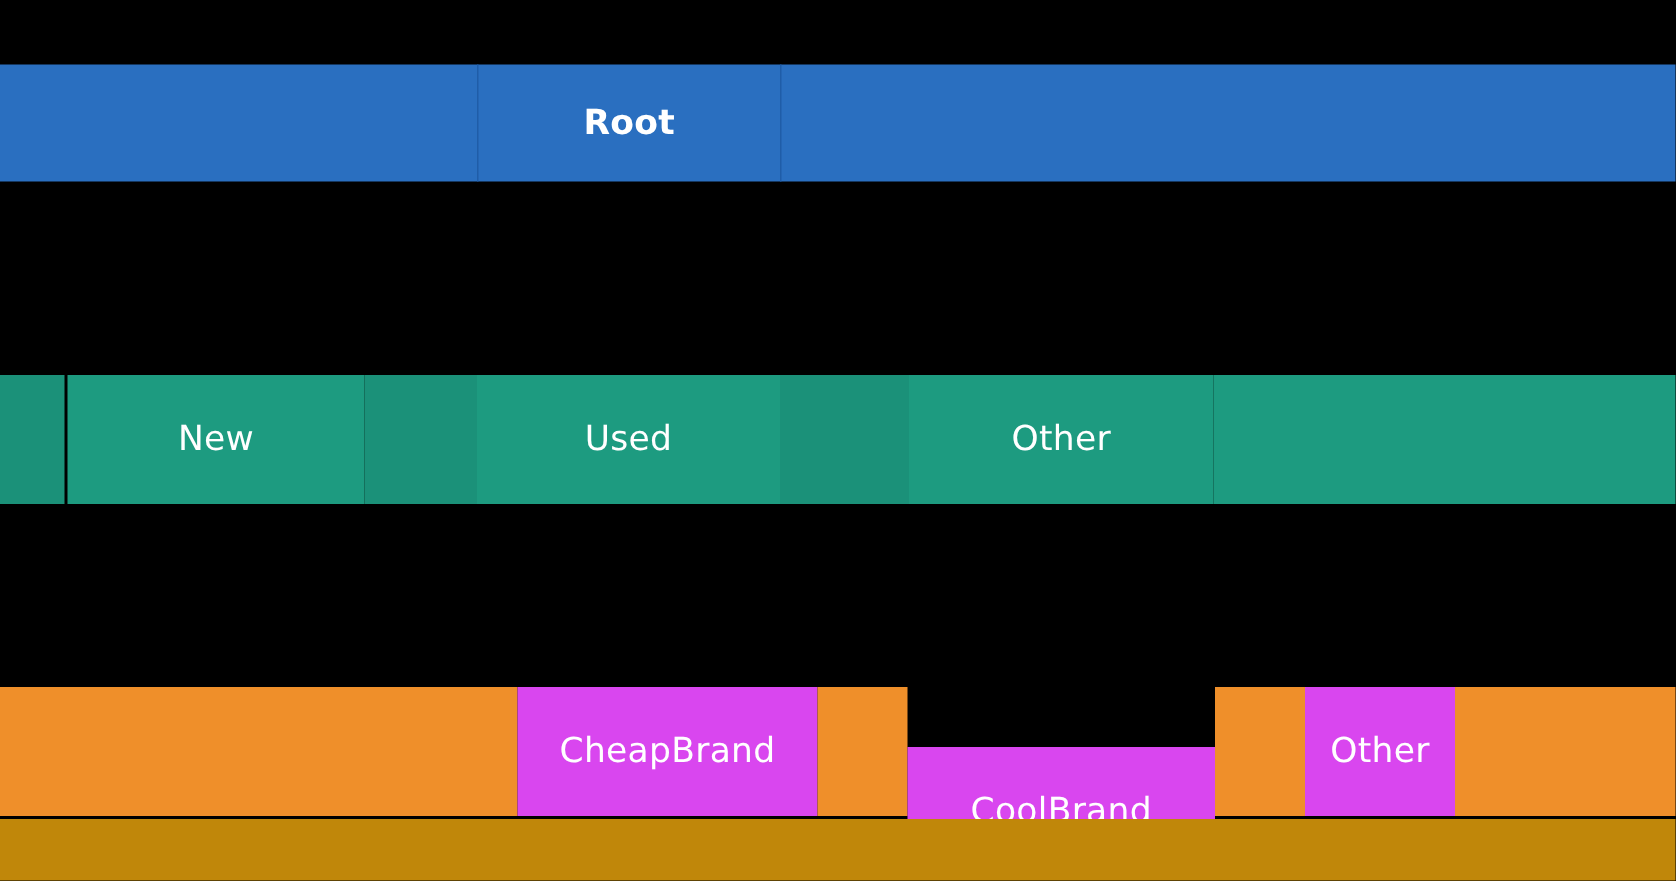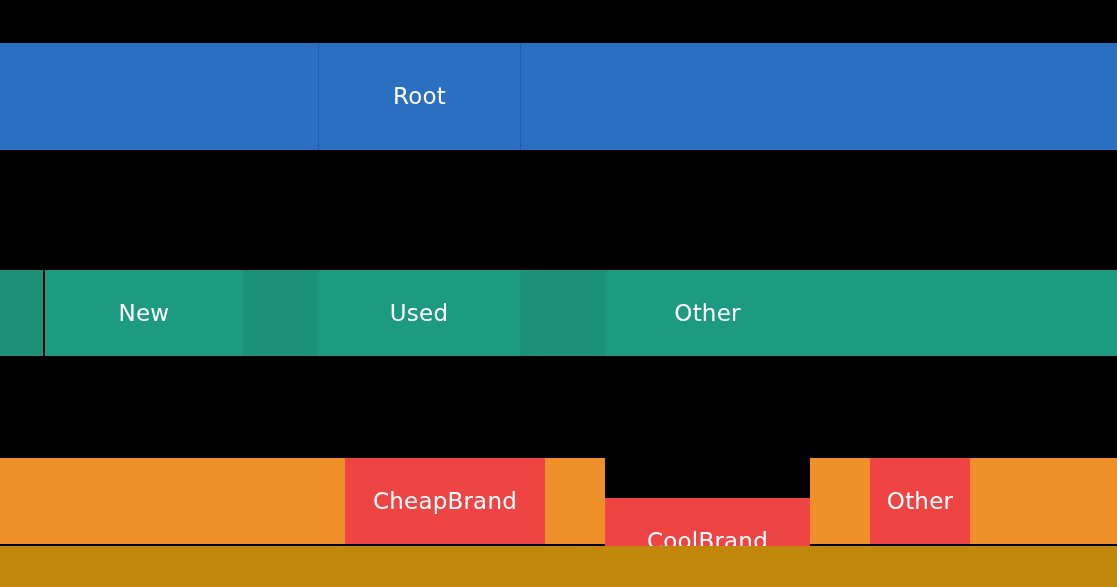--- a/index.html
+++ b/index.html
@@ -42,41 +42,41 @@
     white-space: nowrap;
     line-height: 1;
     text-align: center;
     user-select: none;
   }
   .seg-blue   { background: #2a6fc0; }
   .seg-blue-b { background: #2a6fc0; border-left: 1px solid #1f5da8; }
   .seg-green  { background: #1d9b80; }
   .seg-green-d{ background: #1b9179; }
   .seg-orange { background: #ef8f2a; }
-  .seg-orange-d { background: #ef4444; }
+  .seg-orange-d { background: #d946ef; }
   .seg-gold   { background: #c0870a; }
 </style>
 </head>
 <body>
 
 <div id="chart-root">
 
-  <div class="level" style="top:43px; height:107px;">
+  <div class="level" style="top:43px; height:78px;font-weight:bold;">
     <div class="node seg-blue" style="left:0px; width:318px;">
       <span class="node-label"></span>
     </div>
     <div class="node seg-blue-b" style="left:318px; width:202px;">
       <span class="node-label">Root</span>
     </div>
     <div class="node seg-blue-b" style="left:520px; width:597px;">
       <span class="node-label"></span>
     </div>
   </div>
 
-  <div class="level" style="top:250px; height:86px;margin-top:20px;">
+  <div class="level" style="top:250px; height:86px;">
     <div class="node seg-green-d" style="left:0px; width:43px;">
       <span class="node-label"></span>
     </div>
     <div class="node seg-green" style="left:45px; width:198px;">
       <span class="node-label">New</span>
     </div>
     <div class="node seg-green-d" style="left:243px; width:75px;">
       <span class="node-label"></span>
     </div>
     <div class="node seg-green" style="left:318px; width:202px;justify-content:center;">

